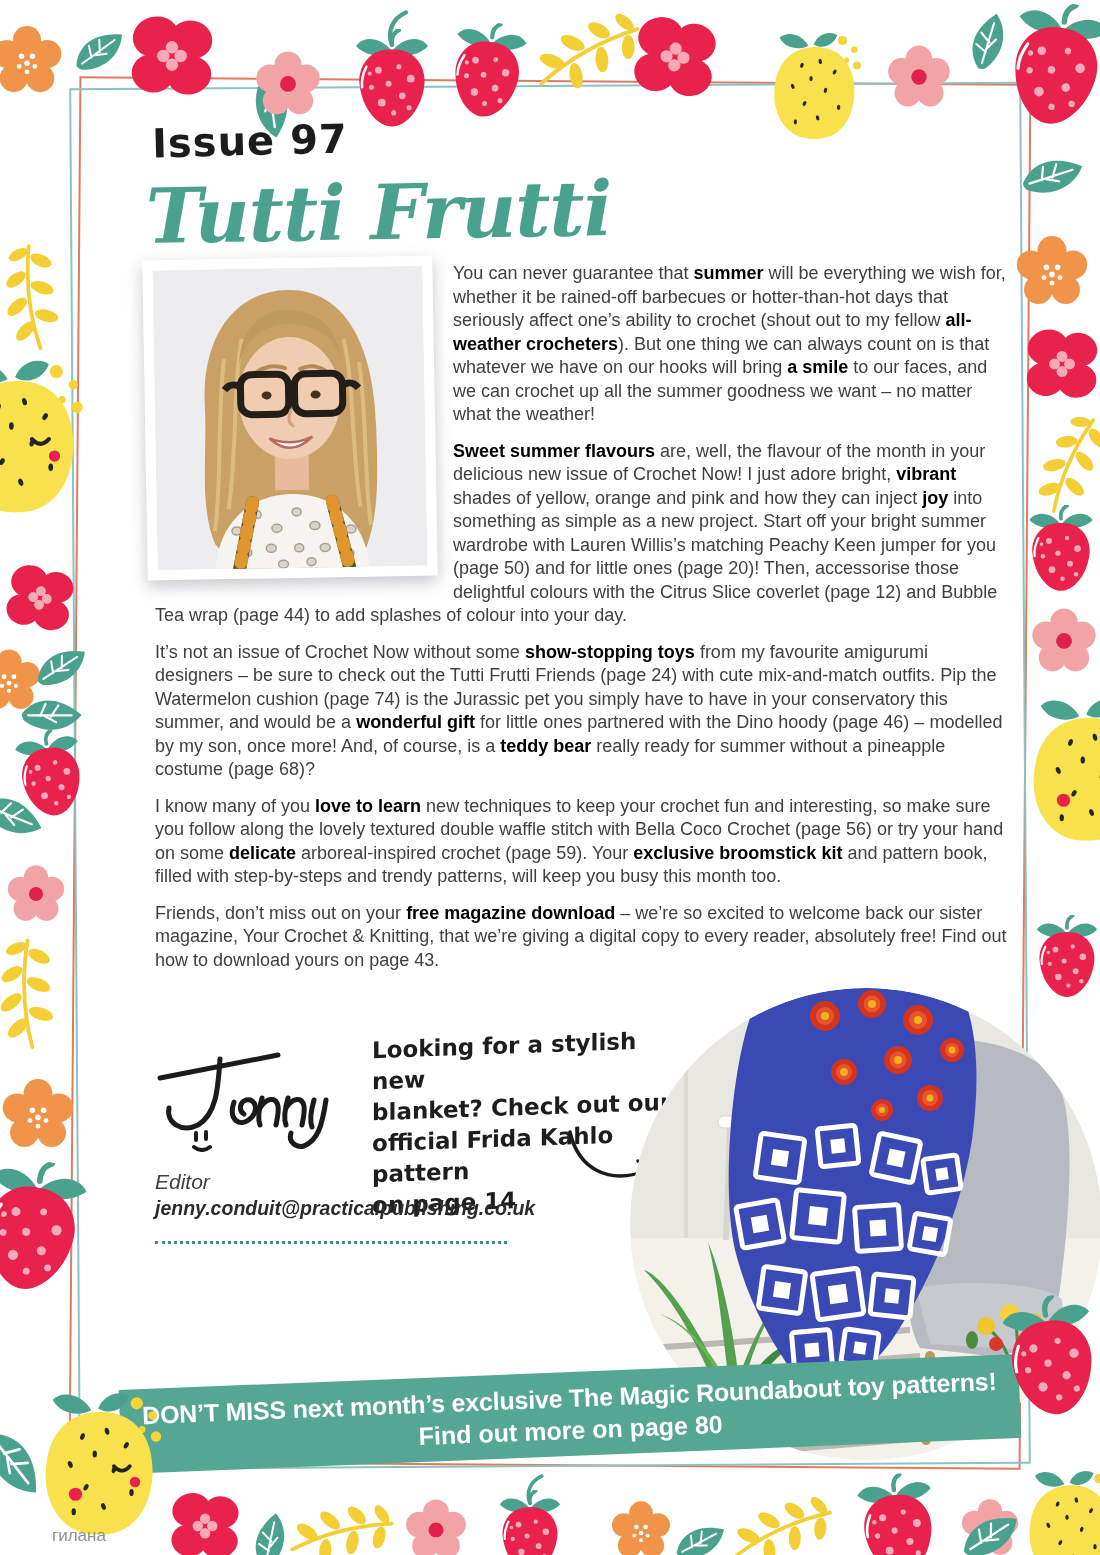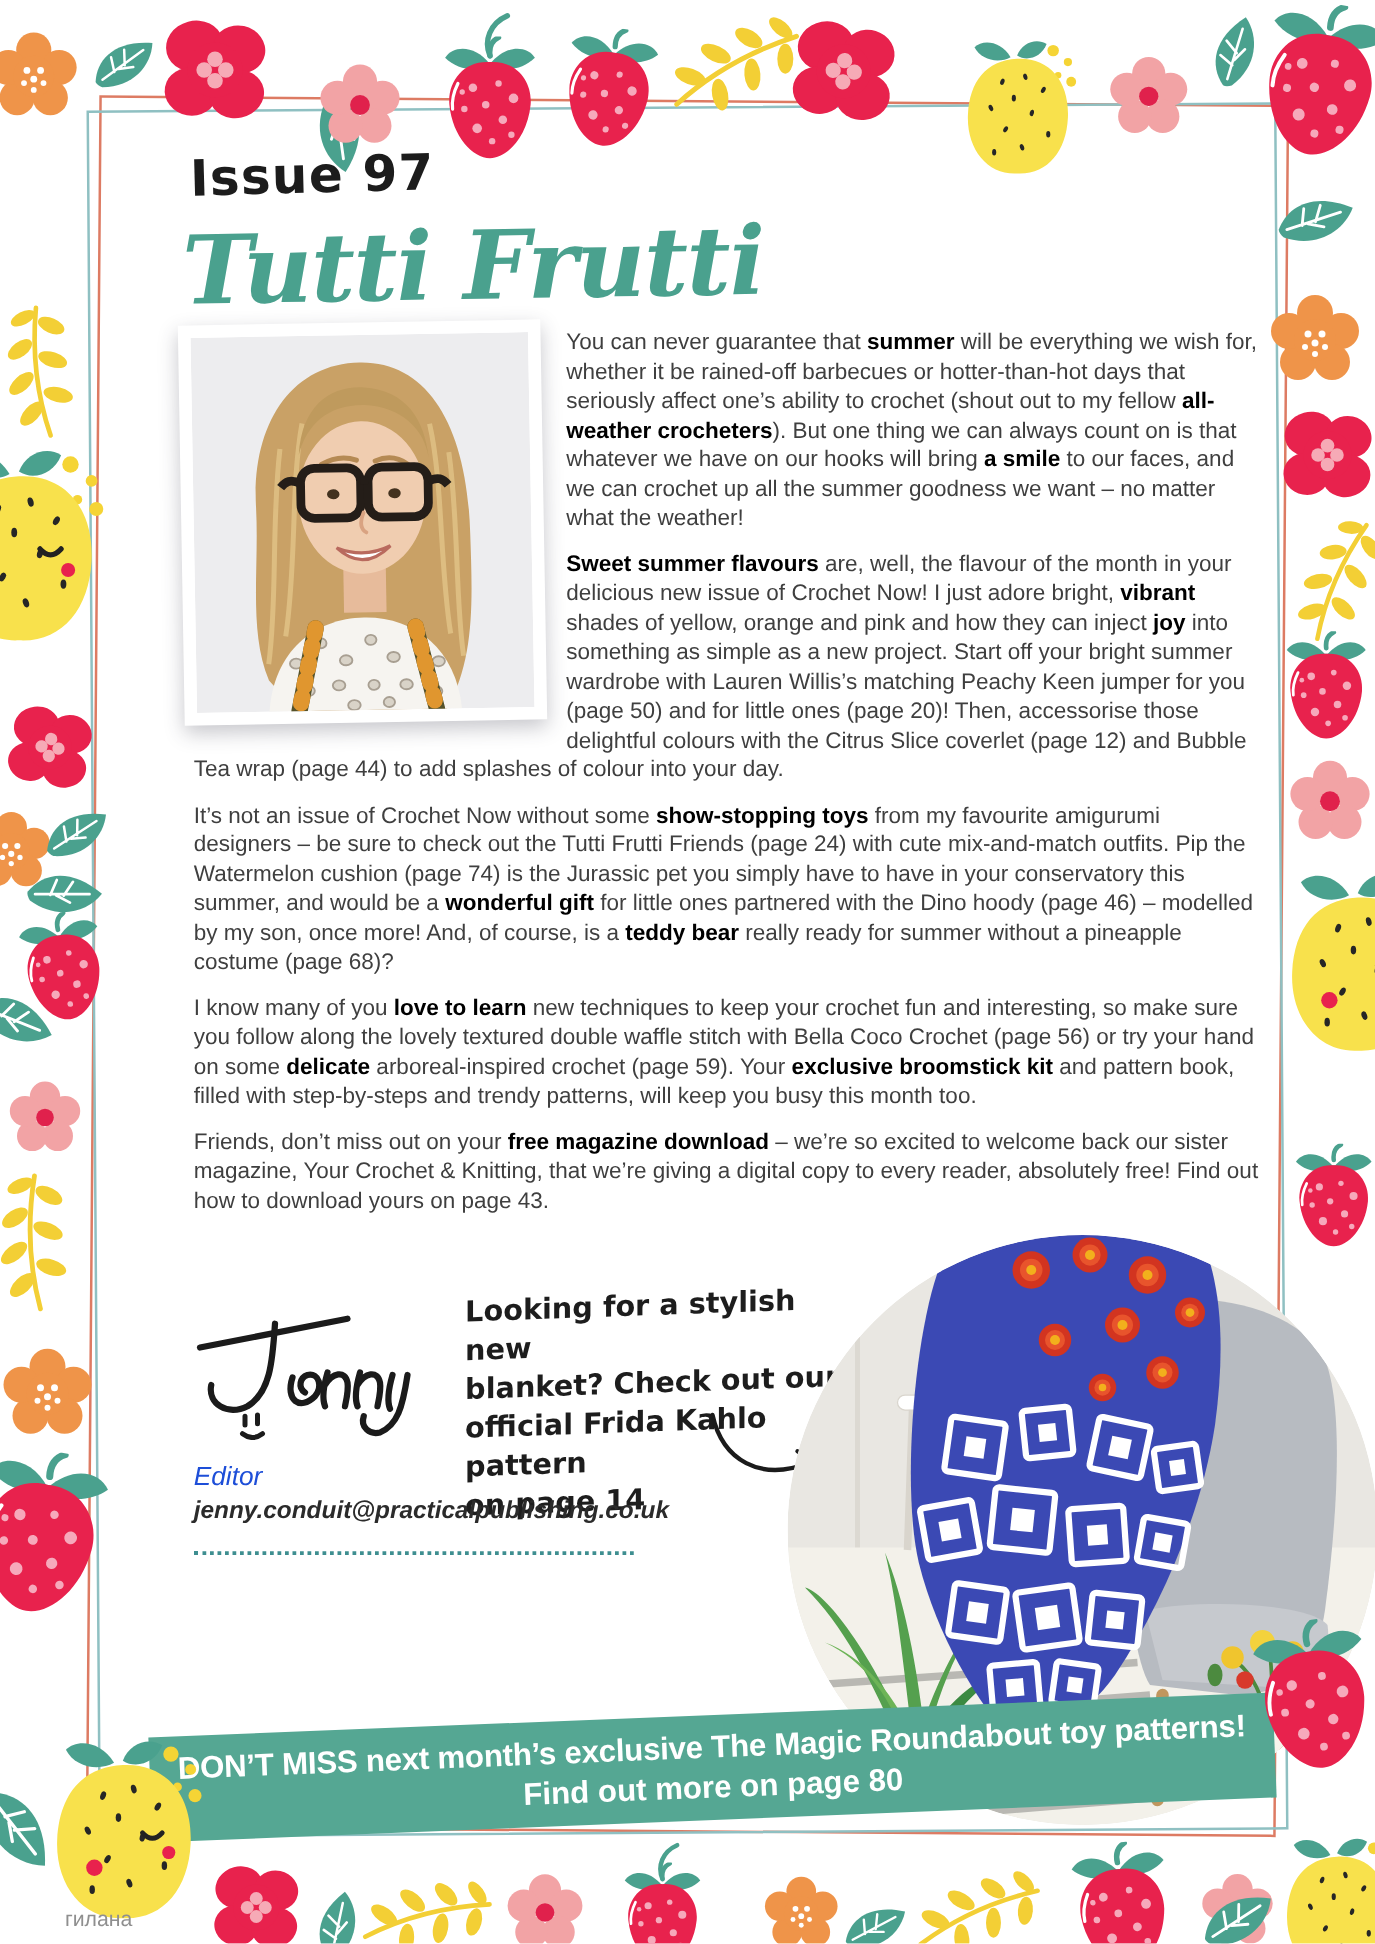--- a/index.html
+++ b/index.html
@@ -18,21 +18,21 @@
   .rb{font-weight:700;color:#000000;} .ri{}
   .photo-frame{float:left;background:#fff;padding:10px;box-shadow:0 6px 16px rgba(50,50,70,.28);
                transform:rotate(-1deg);margin:-4px 18px 10px -10px;}
   .photo-frame svg{display:block;}
   .signature-wrap{position:absolute;left:156px;top:1048px;}
   .sr-only{position:absolute;width:1px;height:1px;overflow:hidden;clip:rect(0 0 0 0);}
   .hand-note{position:absolute;left:372px;top:1030px;width:300px;font:700 23px "DejaVu Sans",sans-serif;
              color:#1d1d1d;line-height:31px;transform:rotate(-2deg) skewX(-2deg);white-space:pre-line;}
   .note-arrow{position:absolute;left:562px;top:1128px;}
   .editor-block{position:absolute;left:155px;top:1170px;}
-  .editor-label{font:italic 21px "Liberation Sans",sans-serif;color:#1d4ed8;}
+  .editor-label{font:italic 21px "Liberation Sans",sans-serif;color:#404040;}
   .editor-email{font:italic 700 19.5px "Liberation Sans",sans-serif;color:#2b2b2b;margin-top:3px;}
   .dotted-divider{position:absolute;left:155px;top:1241px;width:352px;border-top:3px dotted #3e8e90;}
   .subs-block{position:absolute;left:155px;top:1260px;font-size:19px;line-height:28px;color:#3c3c3c;}
   .subs-block .rb{color:#232323;}
   .circle-photo{position:absolute;left:630px;top:988px;width:472px;height:472px;border-radius:50%;overflow:hidden;z-index:3;}
   .banner{position:absolute;left:120px;top:1372px;width:900px;height:84px;background:#55a793;z-index:5;
           transform:rotate(-2.3deg);display:flex;flex-direction:column;justify-content:center;align-items:center;
           color:#fff;text-align:center;}
   .banner-line1{font-size:25px;font-weight:700;white-space:nowrap;letter-spacing:-.2px;}
   .banner-line1 .dm{font-weight:800;}

